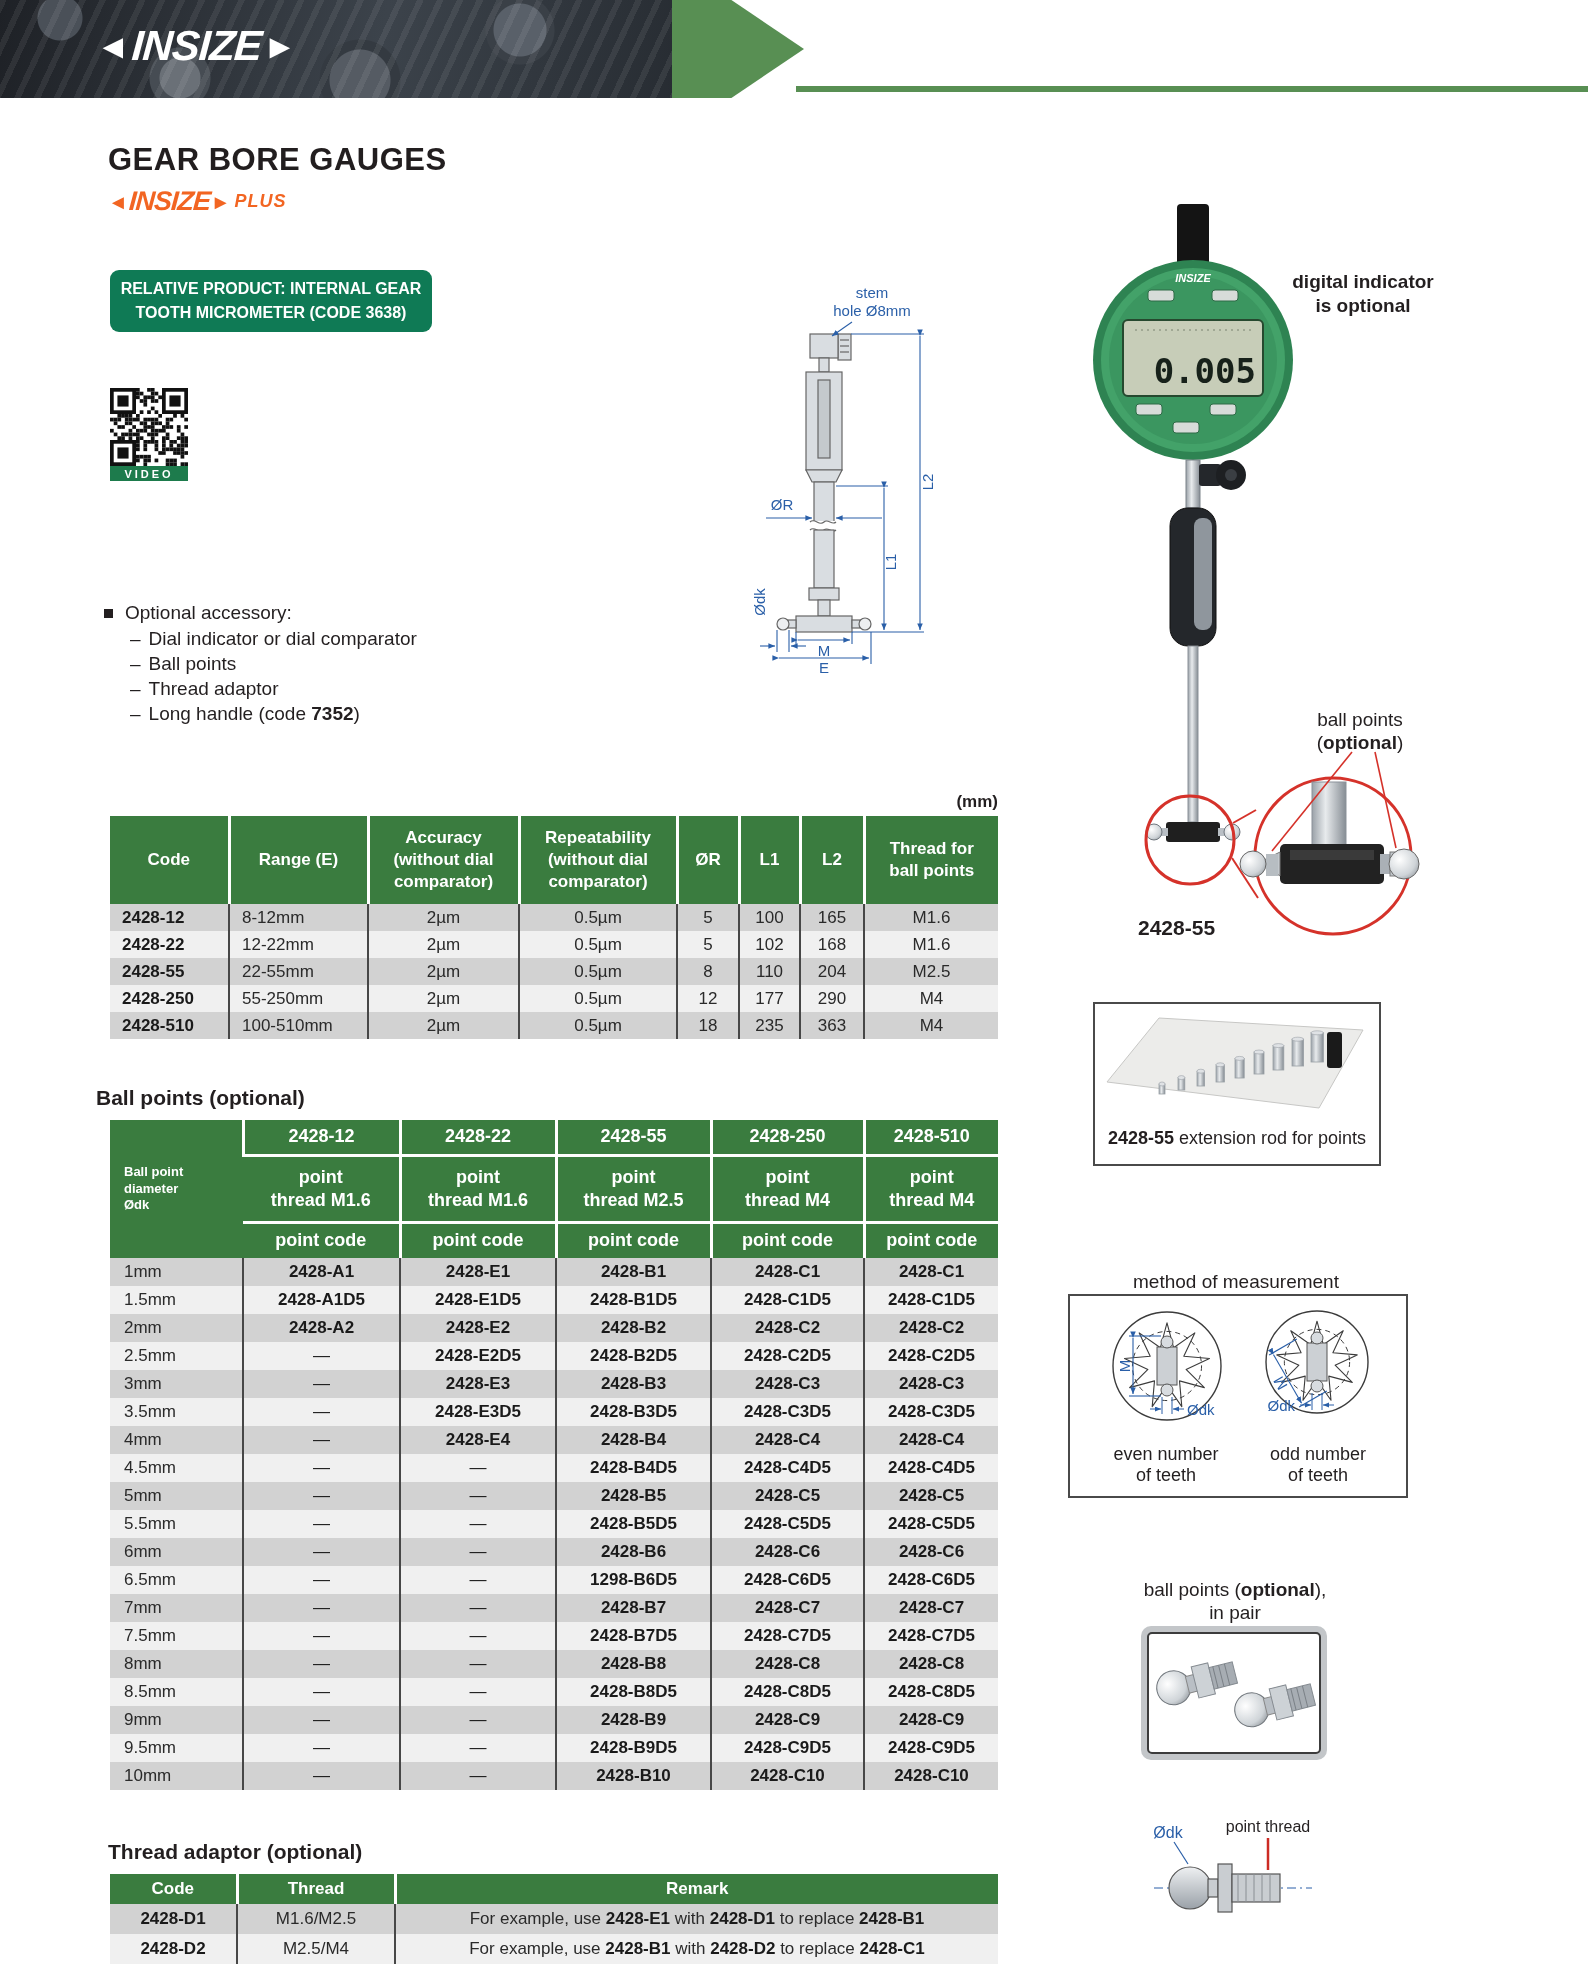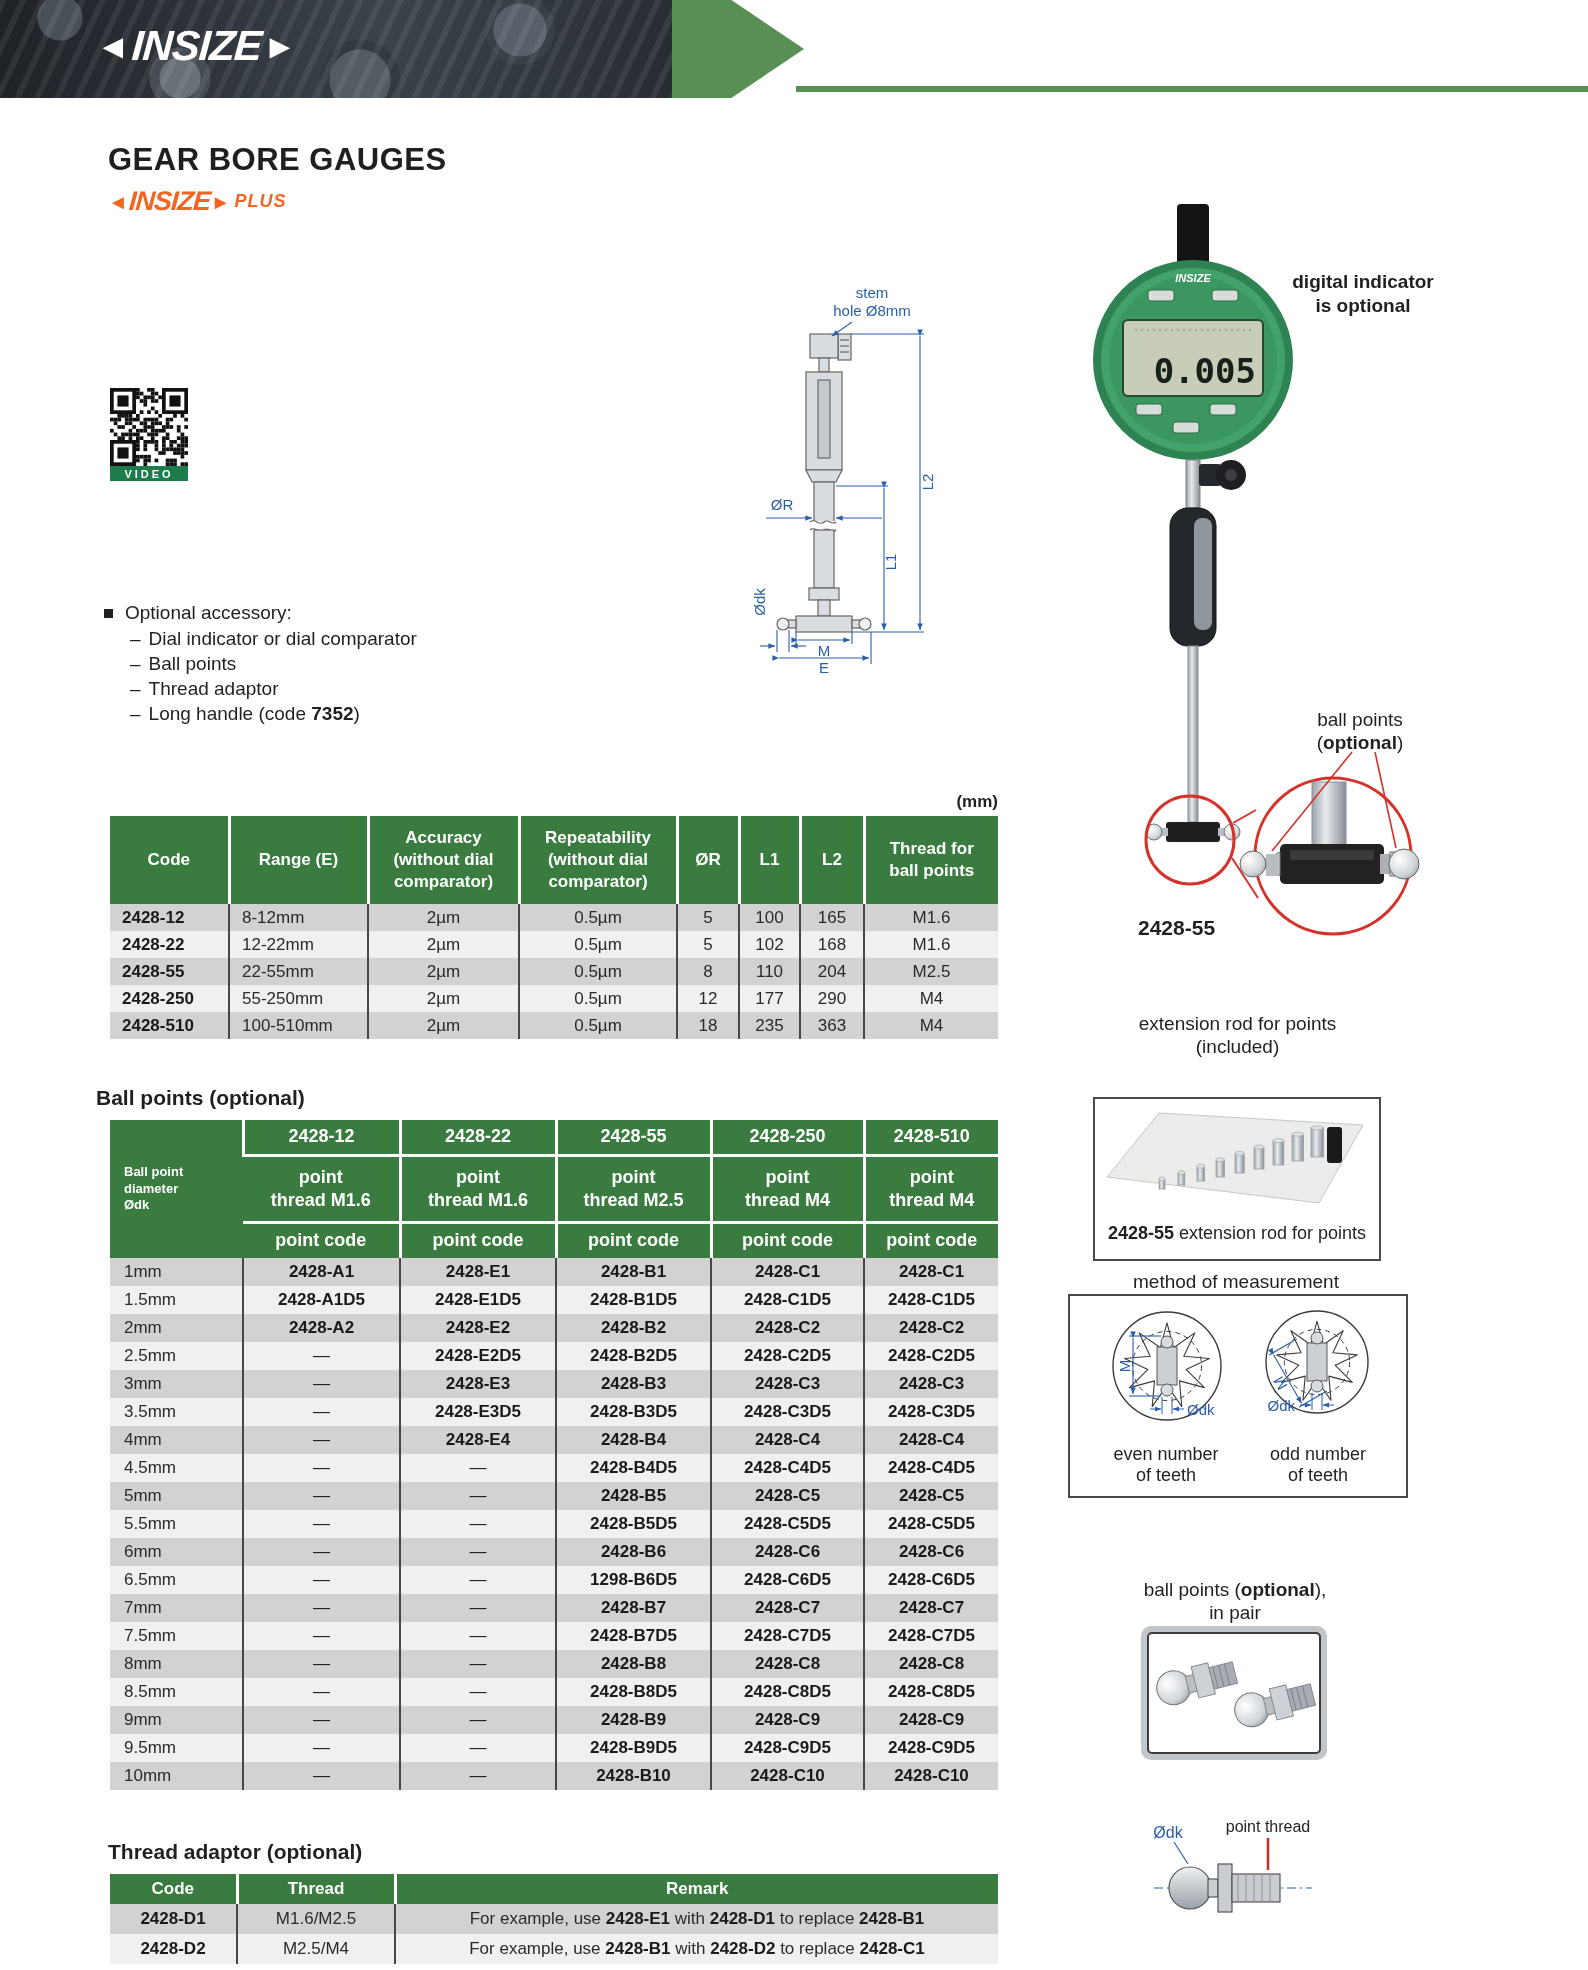--- a/index.html
+++ b/index.html
@@ -94,20 +94,24 @@
     <span class="txt">INSIZE</span>
     <span class="arr">►</span>
   </div>
 
   <div class="abs page-title">GEAR BORE GAUGES</div>
   <div class="abs plus-logo">
     <span class="arr">◄</span>
     <span class="txt">INSIZE</span>
     <span class="arr">►</span>
     <span class="plus">PLUS</span>
+  </div>
+  <div class="abs rel-badge">
+    <span>RELATIVE PRODUCT: INTERNAL GEAR</span>
+    <span>TOOTH MICROMETER (CODE 3638)</span>
   </div>
   <div class="abs qr-wrap">
     <svg id="qrSvg" width="78" height="78" viewBox="0 0 78 78">
         <rect x="0" y="0" width="78" height="78" fill="#fff"></rect>
         <rect x="26" y="0" width="3.7142857142857144" height="3.7142857142857144" fill="#111"></rect>
         <rect x="37.142857142857146" y="0" width="3.7142857142857144" height="3.7142857142857144" fill="#111"></rect>
         <rect x="40.85714285714286" y="0" width="3.7142857142857144" height="3.7142857142857144" fill="#111"></rect>
         <rect x="26" y="3.7142857142857144" width="3.7142857142857144" height="3.7142857142857144" fill="#111"></rect>
         <rect x="29.714285714285715" y="3.7142857142857144" width="3.7142857142857144" height="3.7142857142857144" fill="#111"></rect>
         <rect x="40.85714285714286" y="3.7142857142857144" width="3.7142857142857144" height="3.7142857142857144" fill="#111"></rect>
@@ -727,21 +731,21 @@
         </tr>
         <tr>
           <td>2428-D2</td>
           <td>M2.5/M4</td>
           <td><span>For example, use </span><span class="b">2428-B1</span><span> with </span><span class="b">2428-D2</span><span> to replace </span><span class="b">2428-C1</span></td>
         </tr>
       </tbody>
     </table>
 
   <div class="abs plain-note" style="left:1095px;top:1012px;width:285px;">extension rod for points (included)</div>
-  <div class="abs side-box" style="left:1093px;top:1097px;width:284px;height:160px;">
+  <div class="abs side-box" style="left:1093px;top:1002px;width:284px;height:160px;">
     <svg width="280" height="112" viewBox="0 0 280 112">
       <polygon points="12,78 64,14 268,26 224,104" fill="#ececea" stroke="#c7c7c5"></polygon>
       <g id="trayRods">
           <rect x="64" y="80" width="6" height="10" fill="url(#gv)" stroke="#9aa0a6" stroke-width="0.8"></rect>
           <ellipse cx="67" cy="80" rx="3" ry="2" fill="#dfe2e5" stroke="#9aa0a6" stroke-width="0.6"></ellipse>
           <rect x="83" y="73.6" width="6.8" height="12.4" fill="url(#gv)" stroke="#9aa0a6" stroke-width="0.8"></rect>
           <ellipse cx="86.4" cy="73.6" rx="3.4" ry="2" fill="#dfe2e5" stroke="#9aa0a6" stroke-width="0.6"></ellipse>
           <rect x="102" y="67.2" width="7.6" height="14.8" fill="url(#gv)" stroke="#9aa0a6" stroke-width="0.8"></rect>
           <ellipse cx="105.8" cy="67.2" rx="3.8" ry="2" fill="#dfe2e5" stroke="#9aa0a6" stroke-width="0.6"></ellipse>
           <rect x="121" y="60.8" width="8.4" height="17.2" fill="url(#gv)" stroke="#9aa0a6" stroke-width="0.8"></rect>

